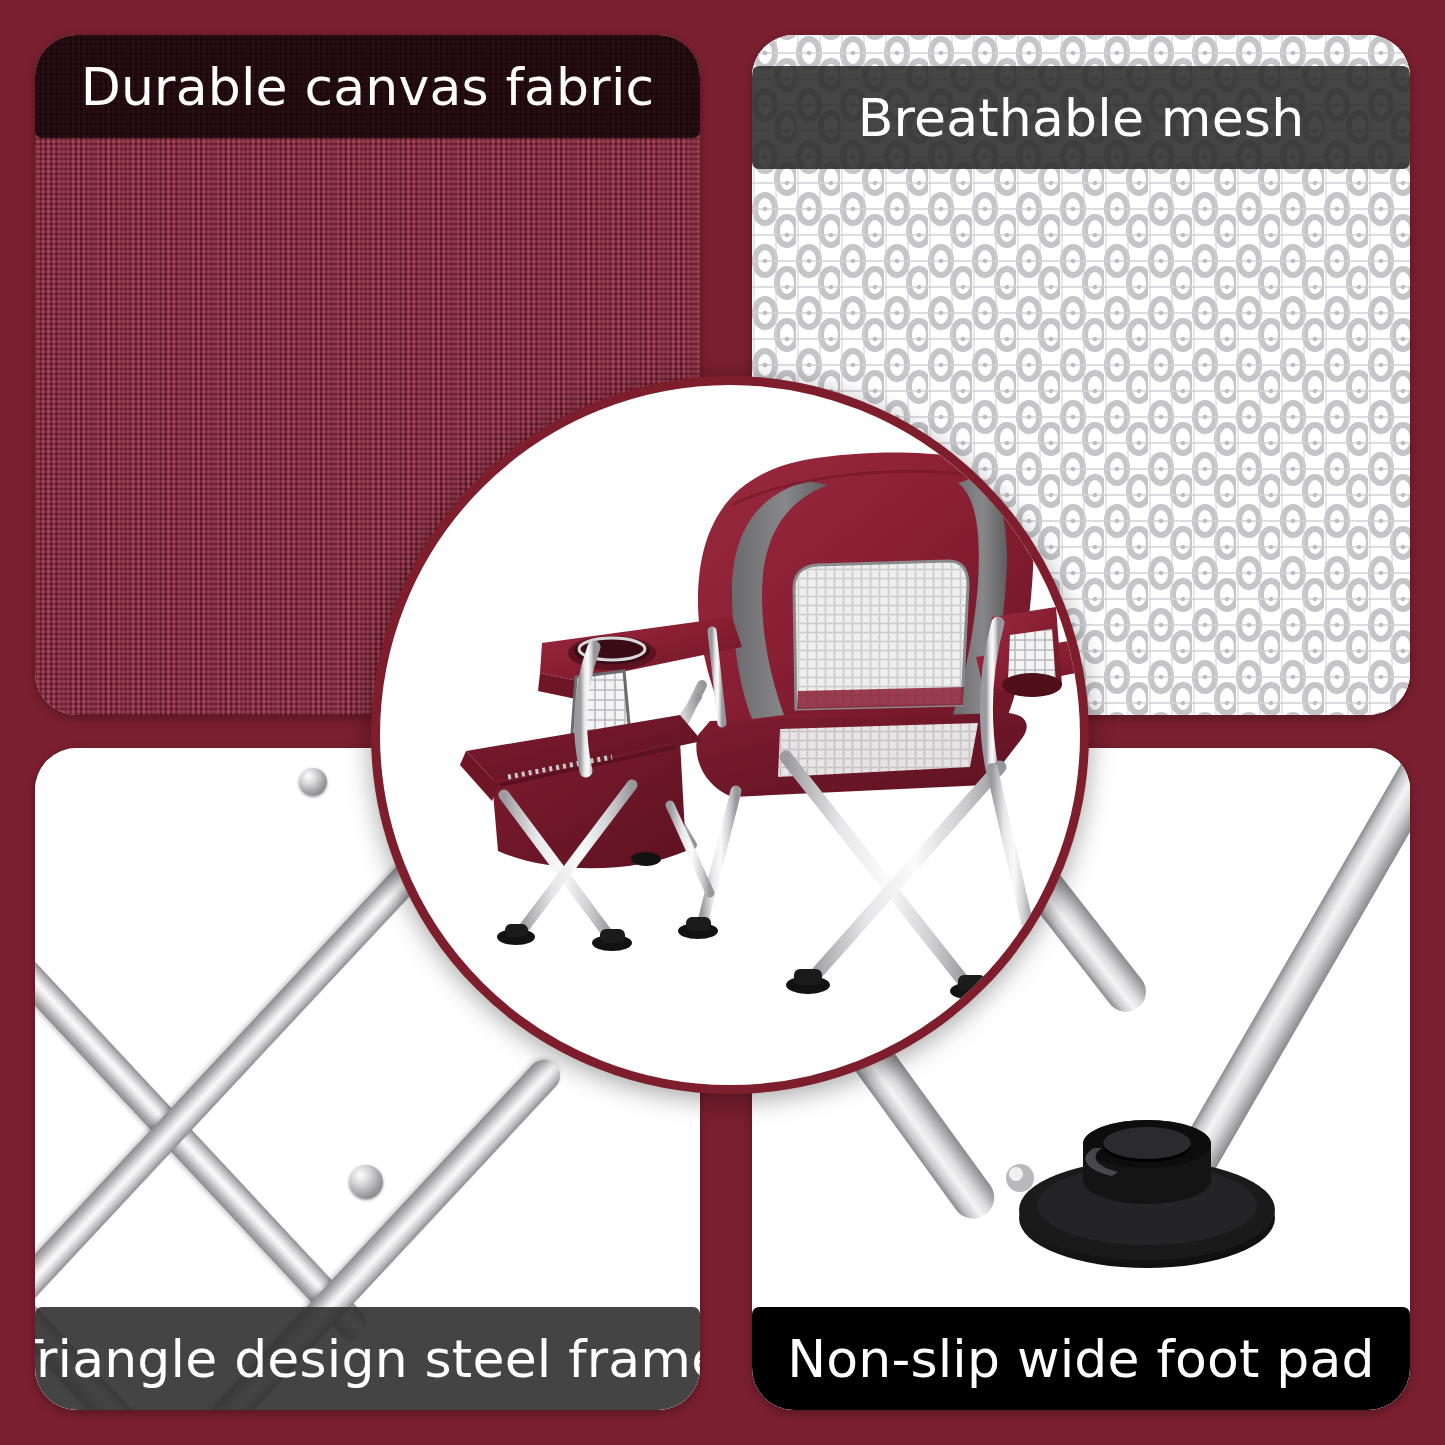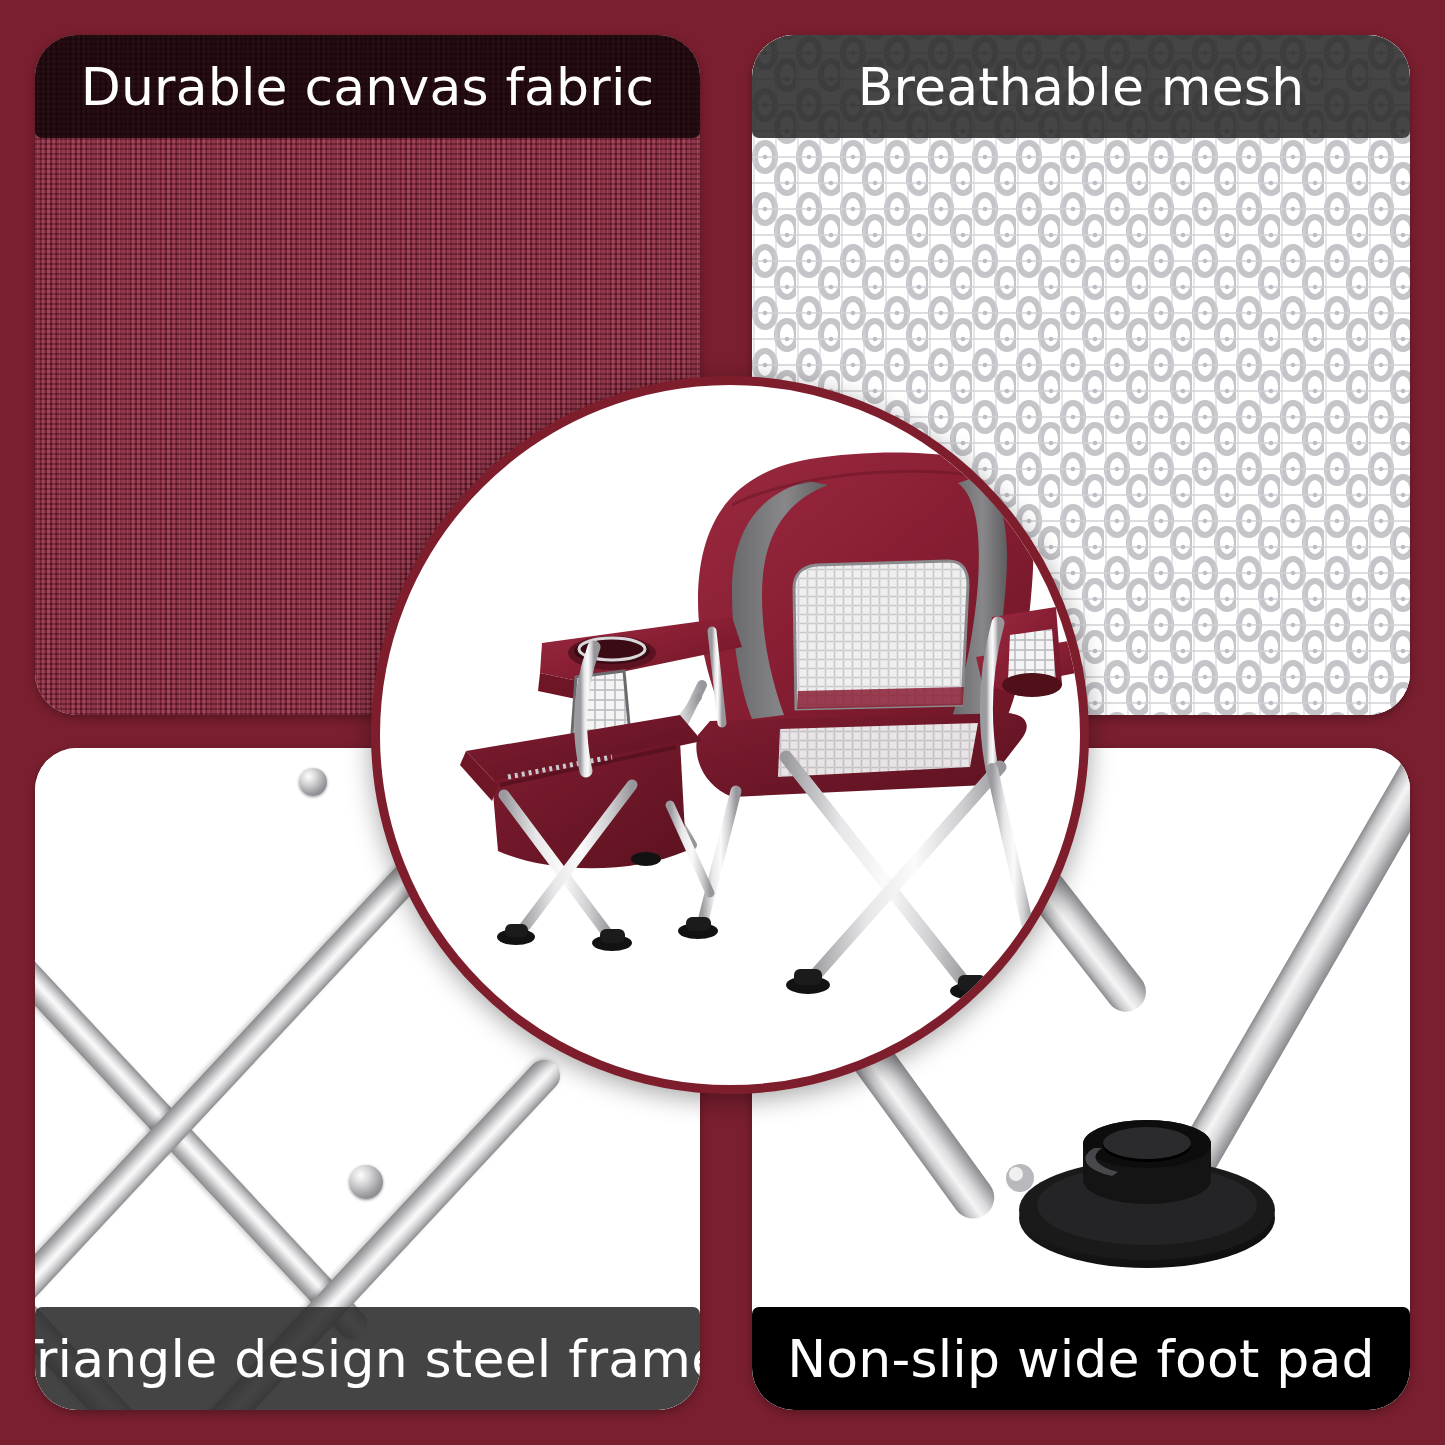--- a/index.html
+++ b/index.html
@@ -19,21 +19,21 @@
   .p-br{left:752px; top:748px;  width:658px; height:662px;}
 
   
   .label{position:absolute;left:0;right:0;display:flex;align-items:center;
          justify-content:center;color:#fff;letter-spacing:.2px;
          font-size:52px;font-weight:400;white-space:nowrap;
          font-family:"DejaVu Sans", sans-serif;border-radius:7px;}
   .label.top{top:0;height:103px;}
   .label.bot{bottom:0;height:103px;}
   .lbl-dark-red{background:rgba(10,2,4,.80);}
-  .lbl-dark-grey{background:rgba(38,38,38,.86);}
+  .lbl-dark-grey{background:rgba(38,38,38,.86);margin-top:31px;}
   .lbl-grey-solid{background:#000000;}
   .lbl-grey-trans{background:rgba(48,48,48,.90);}
 
   
   .fabric{position:absolute;inset:0;background-color:#8e2038;}
   .fabric::before{
     content:"";position:absolute;inset:0;
     background-image:
       repeating-linear-gradient(0deg, rgba(0,0,0,.22) 0 2px, rgba(255,255,255,.06) 2px 5px),
       repeating-linear-gradient(90deg, rgba(0,0,0,.18) 0 2px, rgba(255,255,255,.10) 2px 5px);

